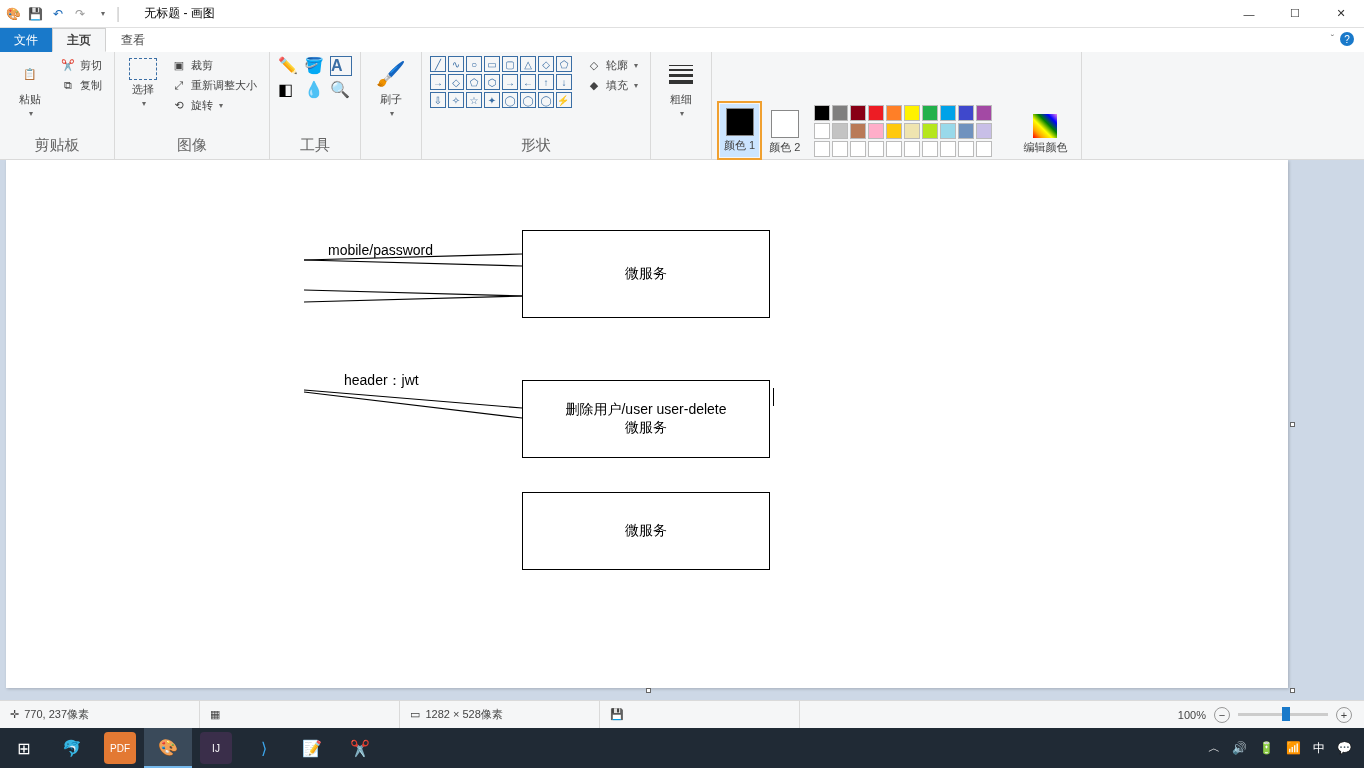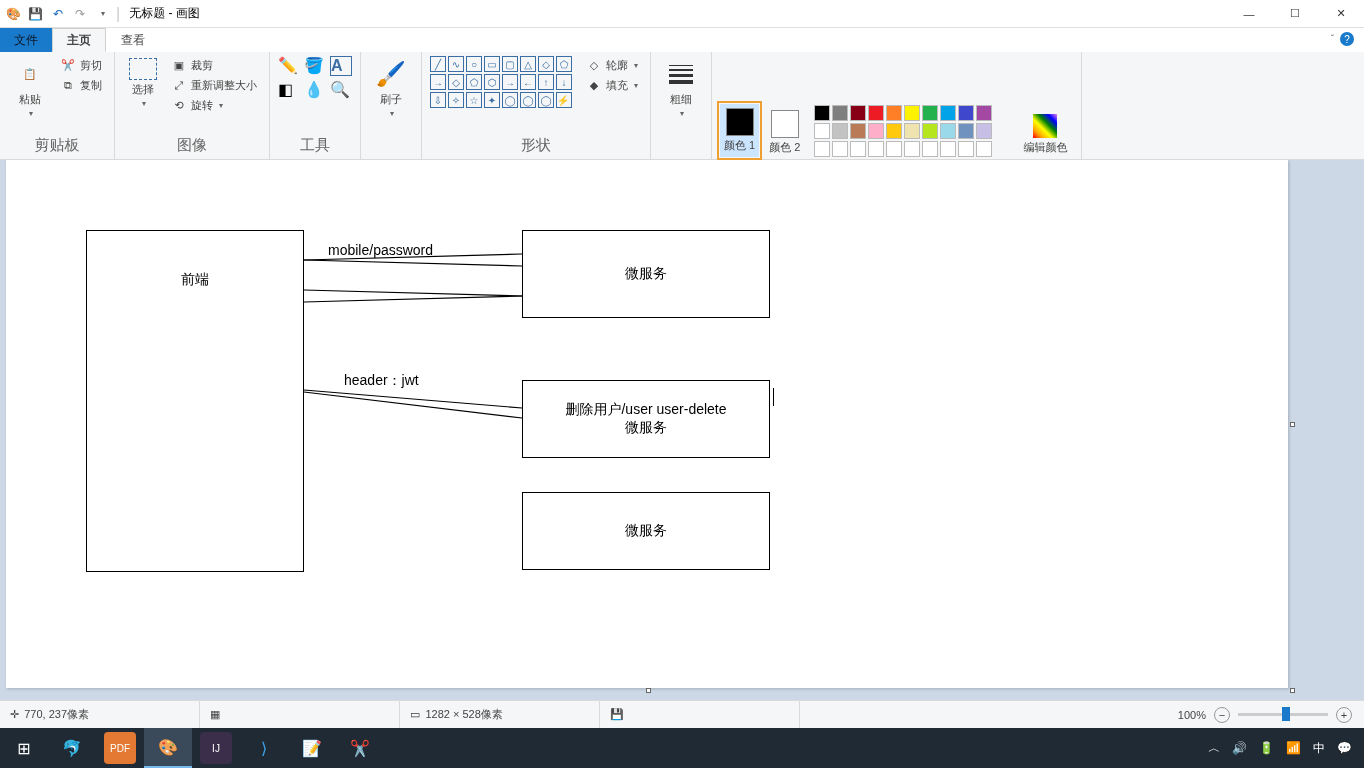--- a/index.html
+++ b/index.html
@@ -2,27 +2,27 @@
 <html><head>
 <meta charset="utf-8">
 <style>
 * { margin: 0; padding: 0; box-sizing: border-box; font-family: "Microsoft YaHei", "Segoe UI", sans-serif; }
 body { width: 1364px; height: 768px; background: #fff; overflow: hidden; position: relative; }
 
 
 .title-bar { height: 28px; background: #fff; display: flex; align-items: center; border-bottom: 1px solid #e0e0e0; }
 .qat { display: flex; align-items: center; gap: 6px; padding: 0 6px; }
 .qat-icon { width: 16px; height: 16px; display: flex; align-items: center; justify-content: center; font-size: 12px; }
-.title-text { font-size: 12px; color: #000; margin-left: 9px; }
+.title-text { font-size: 12px; color: #000; margin-left: 24px; }
 .win-controls { margin-left: auto; display: flex; }
 .win-btn { width: 46px; height: 28px; display: flex; align-items: center; justify-content: center; font-size: 11px; color: #333; }
 
 
 .tabs-row { height: 24px; background: #fff; display: flex; align-items: stretch; position: relative; }
-.tab-file { background: #1979ca; color: #0f172a; padding: 4px 14px; font-size: 12px; display: flex; align-items: center; }
+.tab-file { background: #1979ca; color: #ffffff; padding: 4px 14px; font-size: 12px; display: flex; align-items: center; }
 .tab { padding: 4px 14px; font-size: 12px; color: #444; display: flex; align-items: center; border: 1px solid transparent; }
 .tab.active { border: 1px solid #d0d0d0; border-bottom: 1px solid #f5f6f7; background: #f5f6f7; font-weight: bold; }
 .help-btn { position: absolute; right: 10px; top: 4px; width: 14px; height: 14px; border-radius: 50%; background: #1979ca; color: #fff; font-size: 10px; display: flex; align-items: center; justify-content: center; }
 .min-ribbon { position: absolute; right: 30px; top: 6px; font-size: 10px; color: #666; }
 
 
 .ribbon { height: 108px; background: #f5f6f7; border-bottom: 1px solid #dadada; display: flex; }
 .group { border-right: 1px solid #dadada; padding: 4px 8px 2px 8px; display: flex; flex-direction: column; position: relative; }
 .group-body { flex: 1; display: flex; align-items: flex-start; gap: 4px; }
 .group-label { text-align: center; font-size: 15px; color: #666; padding: 2px 0; }
@@ -272,21 +272,20 @@
       <div class="vbtn" style="margin-left:21px">
         <span class="ic" style="background:linear-gradient(45deg,red,orange,yellow,green,blue,violet);width:24px;height:24px"></span>
         <span>编辑颜色</span>
       </div>
     </div>
   </div>
 </div>
 
 <div class="workspace">
   <div class="canvas">
-    <div class="box" style="left:80px;top:70px;width:218px;height:342px;align-items:flex-start;padding-top:40px">前端</div>
     <div class="box" style="left:516px;top:70px;width:248px;height:88px">微服务</div>
     <div class="box" style="left:516px;top:220px;width:248px;height:78px;font-size:14px">删除用户/user   user-delete
 微服务</div>
     <div class="box" style="left:516px;top:332px;width:248px;height:78px">微服务</div>
 
     <div class="label" style="left:322px;top:82px">mobile/password</div>
     <div class="label" style="left:338px;top:212px">header：jwt</div>
 
     <div class="cursor-caret" style="left:767px;top:228px"></div>
 

